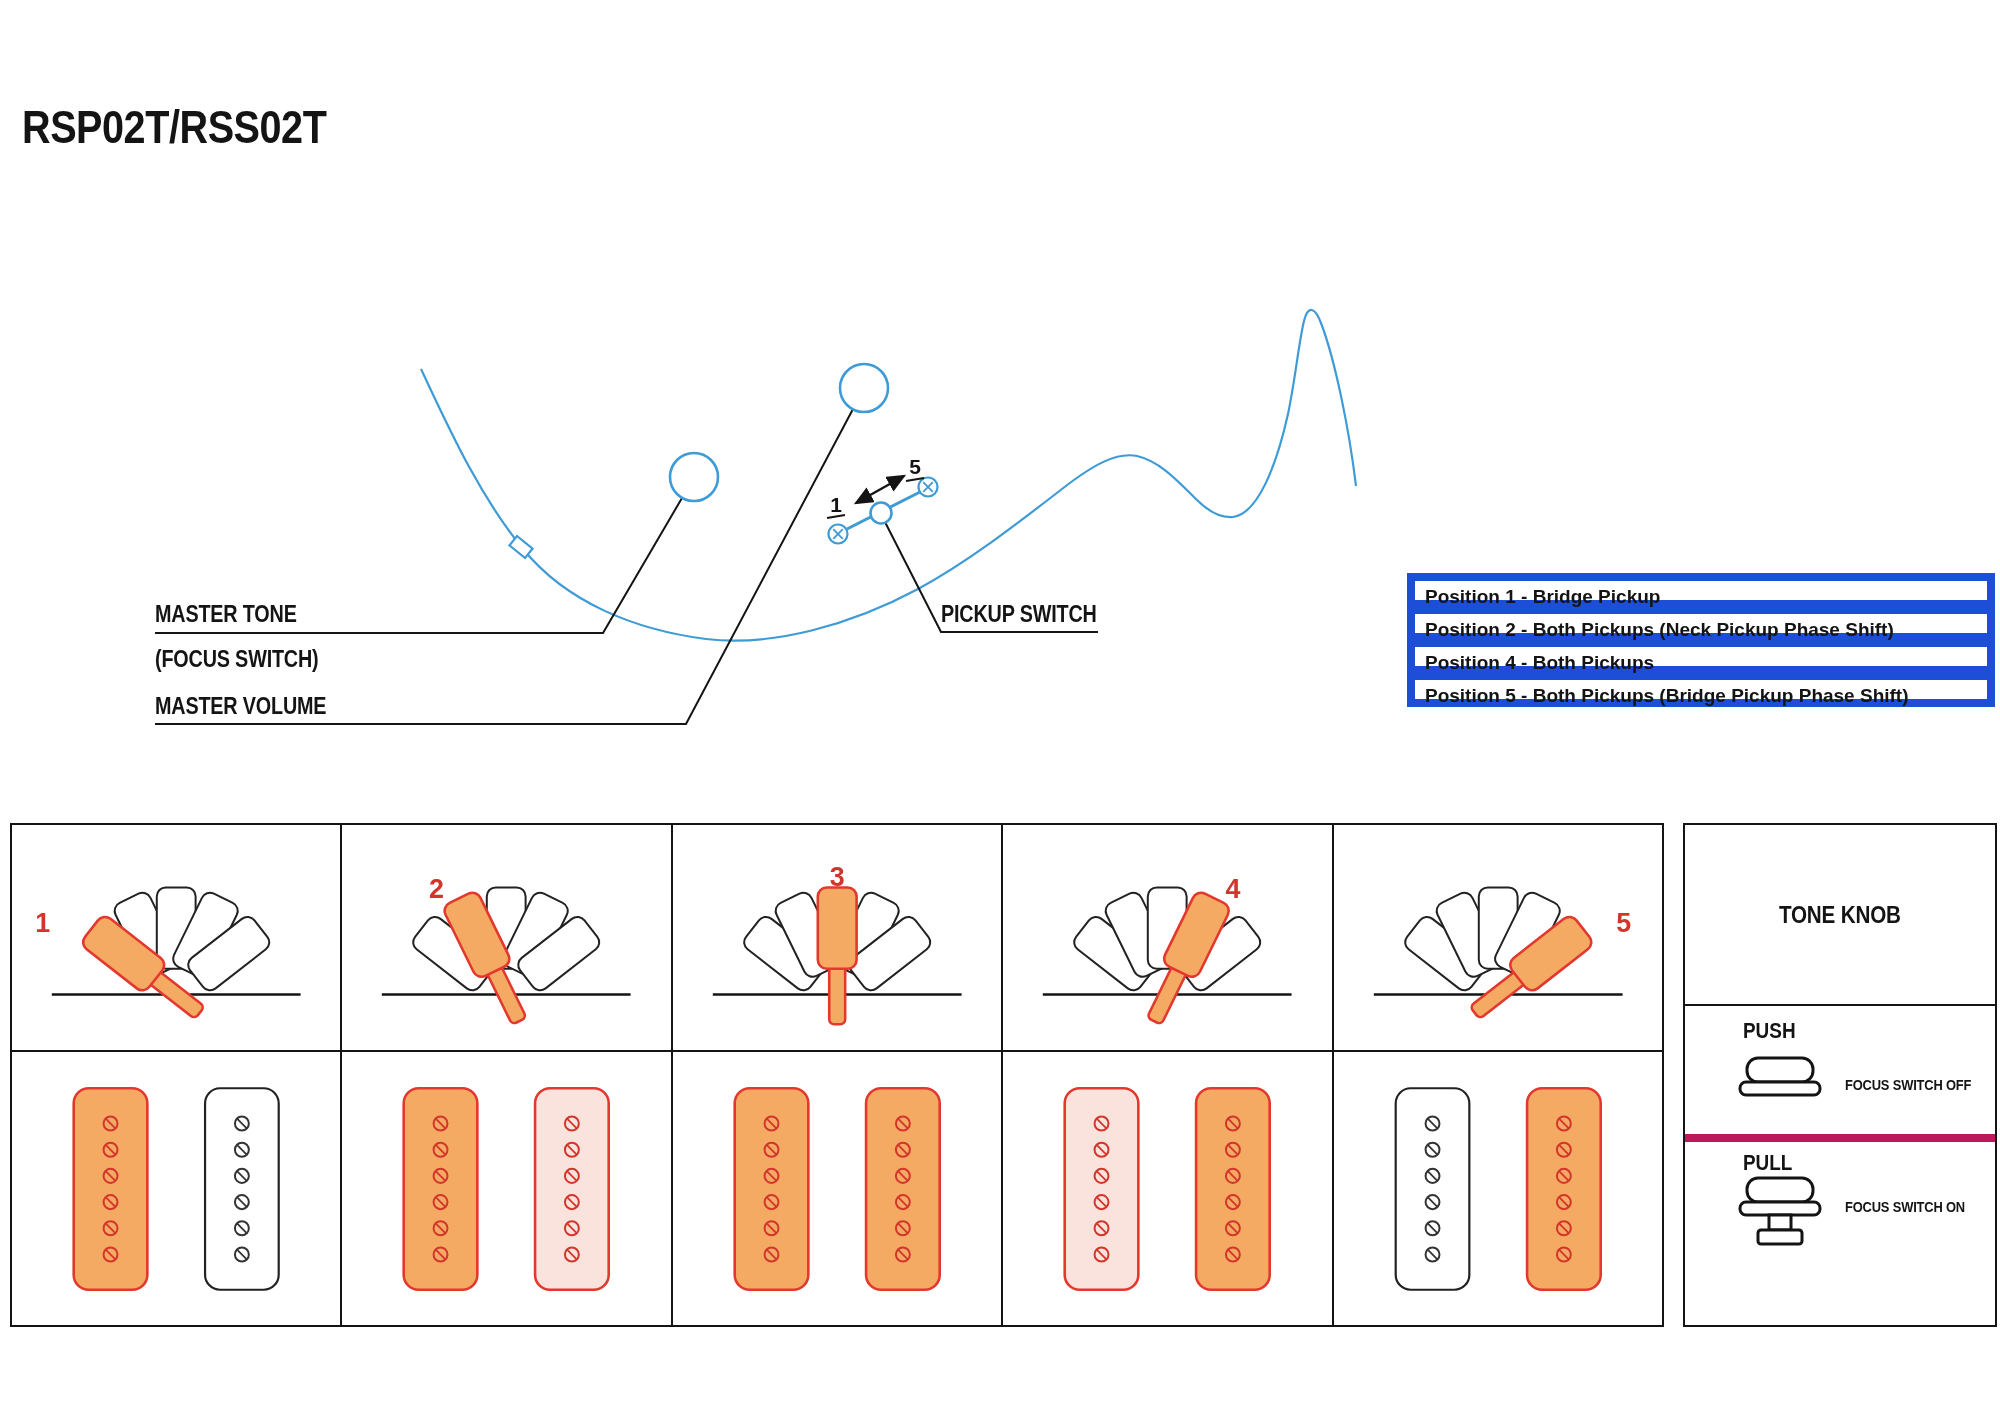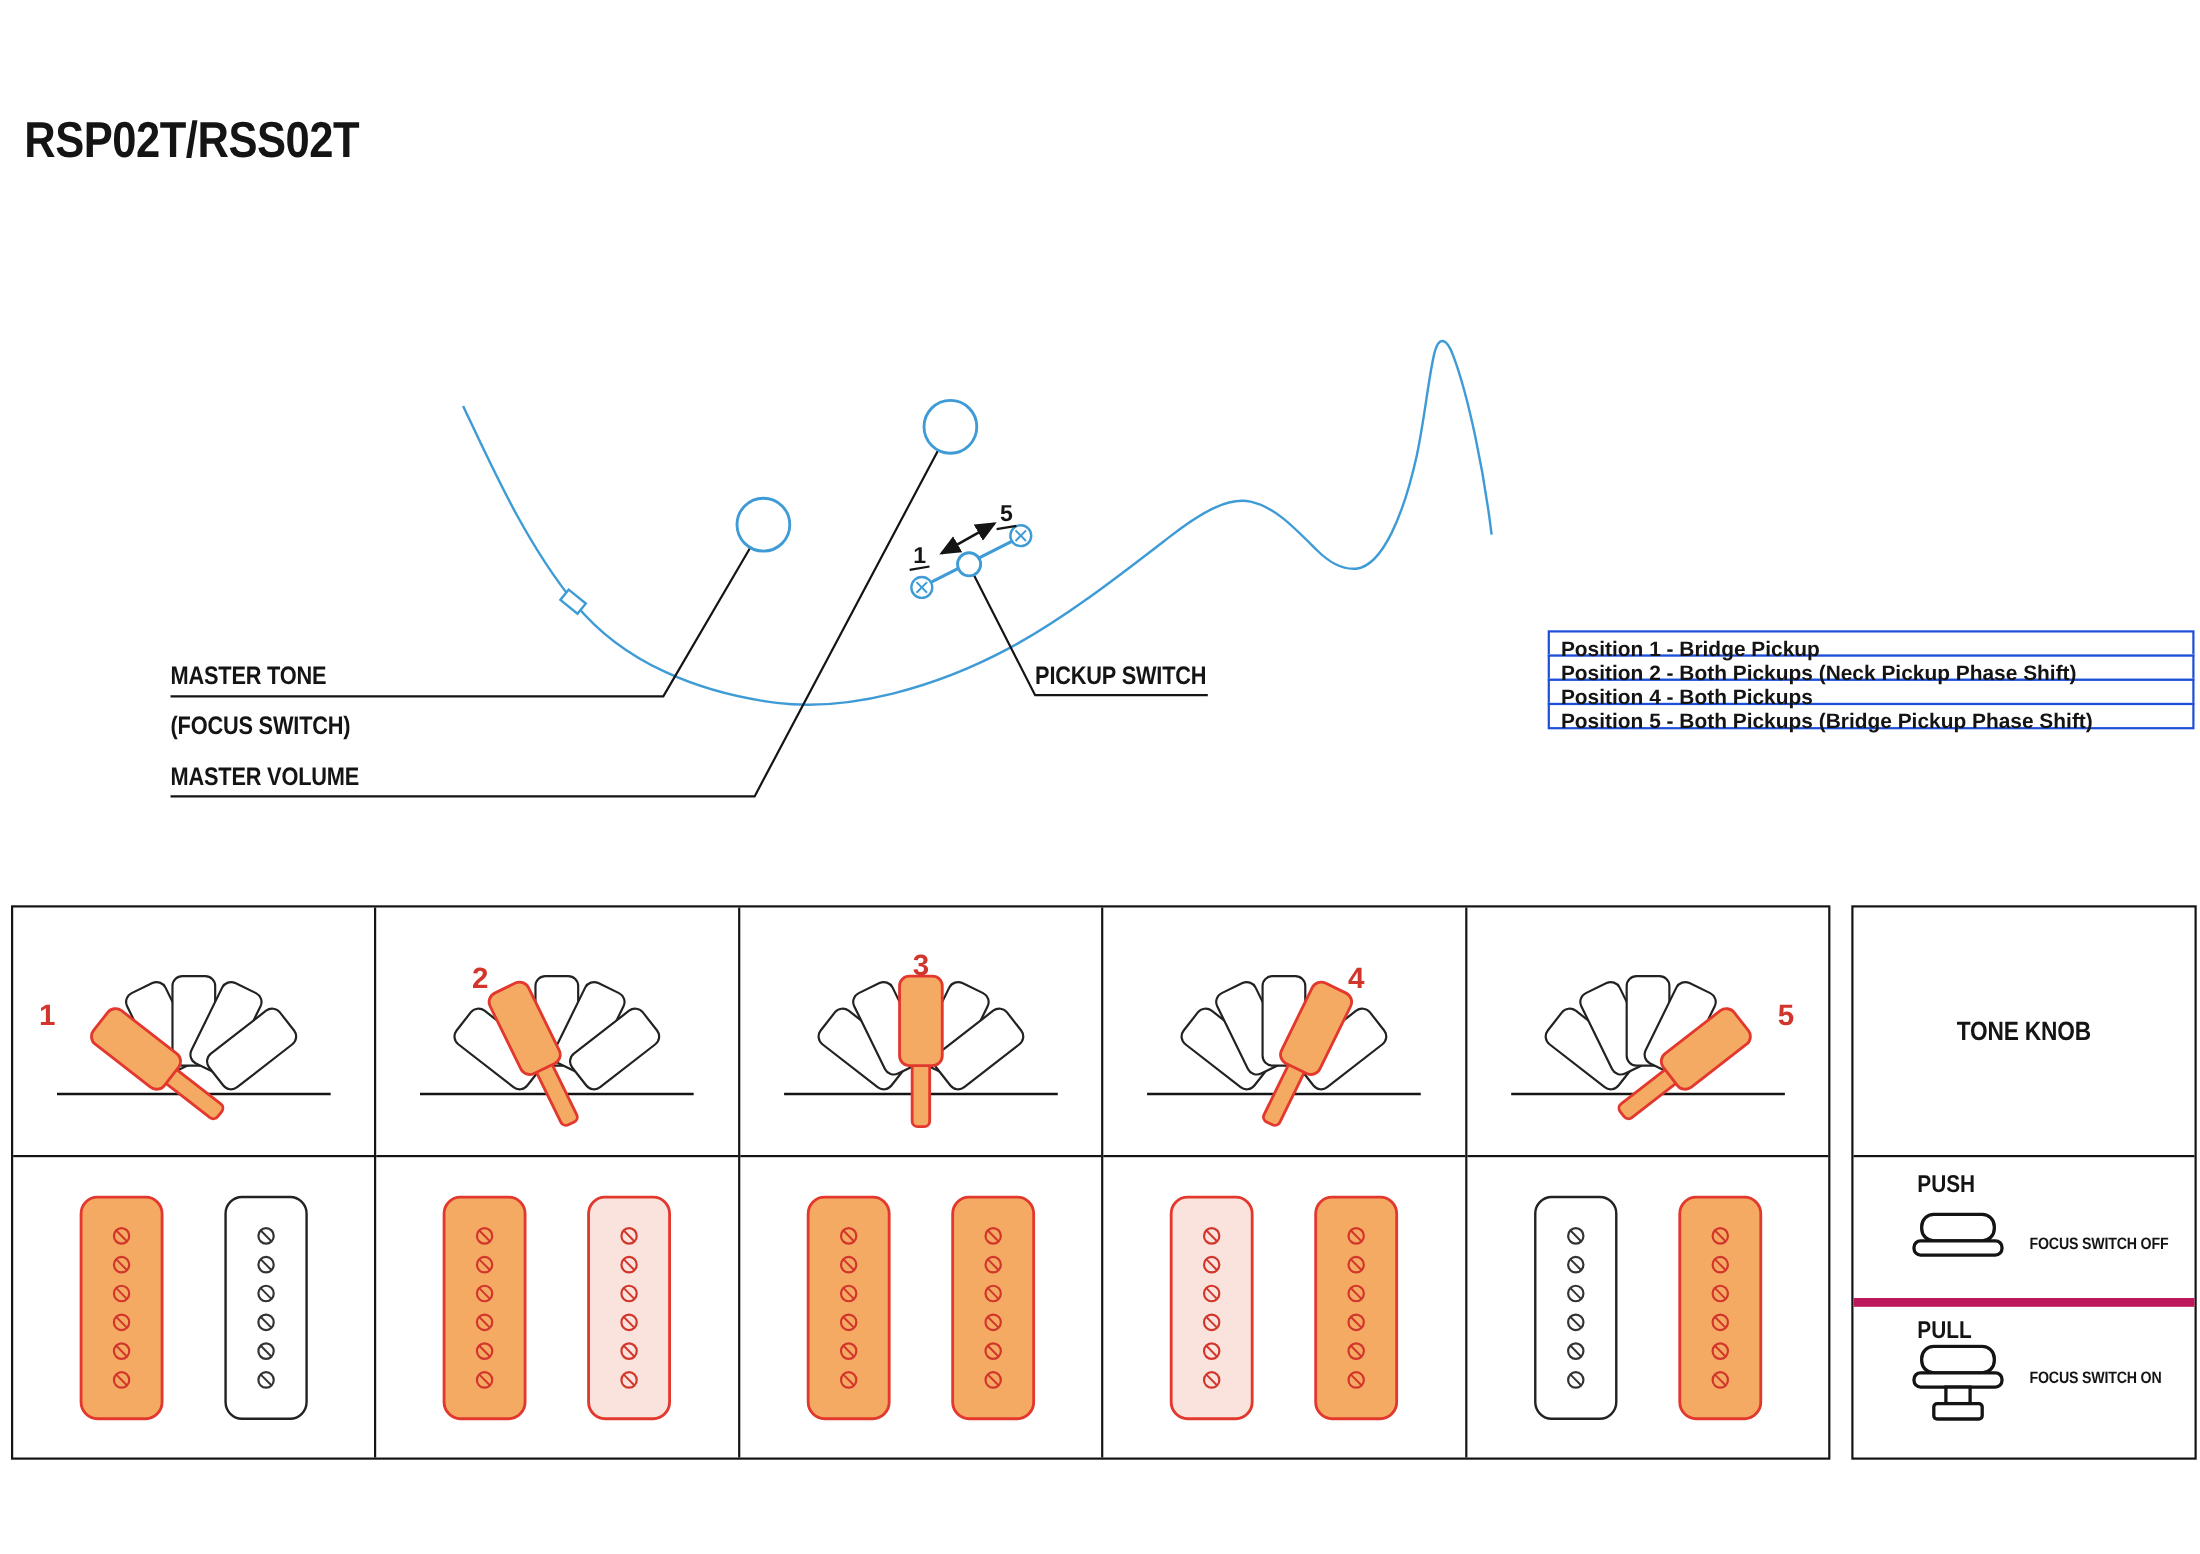--- a/index.html
+++ b/index.html
@@ -21,41 +21,41 @@
   .diagram-label {
     position:absolute; font-size:23px; font-weight:800; letter-spacing:-.2px; line-height:1;
   }
   .lbl-master-tone   { left:155px; top:603px; }
   .lbl-focus-switch  { left:155px; top:648px; }
   .lbl-master-volume { left:155px; top:695px; }
   .lbl-pickup-switch { left:941px; top:603px; }
 
   .pos-table { position:absolute; left:1407px; top:573px; width:588px; }
   .pos-row {
-    height:24px; border:2px solid #1d4ed8; margin-top:-2px;
+    height:35px; border:8px solid #1d4ed8; margin-top:-2px;
     padding-left:10px; font-size:19px; font-weight:bold; line-height:31px; background:#fff;
   }
   .pos-row:first-child { margin-top:0; }
 
   .grid {
     position:absolute; left:10px; top:823px; width:1654px; height:504px;
     border:2px solid #141414; display:flex; background:#fff;
   }
   .col { flex:1; display:flex; flex-direction:column; border-right:2px solid #141414; }
   .col:last-child { border-right:none; }
   .switch-cell { height:227px; border-bottom:2px solid #141414; }
   .pickup-cell { flex:1; }
   .switch-cell svg, .pickup-cell svg { display:block; }
 
   .panel {
     position:absolute; left:1683px; top:823px; width:314px; height:504px;
     border:2px solid #141414; background:#fff;
   }
   .panel-title-cell {
-    height:227px; border-bottom:2px solid #141414;
+    height:181px; border-bottom:2px solid #141414;
     display:flex; align-items:center; justify-content:center;
   }
   .panel-title { font-size:24px; font-weight:800; letter-spacing:-.2px; }
   .push-row { position:relative; height:136px; border-bottom:8px solid #be185d; }
   .pull-row { position:relative; height:135px; }
   .pp-label { position:absolute; left:58px; top:12px; font-size:22px; font-weight:800; }
   .pull-row .pp-label { top:8px; }
   .knob-svg { position:absolute; left:40px; }
   .push-row .knob-svg { top:48px; }
   .pull-row .knob-svg { top:34px; }

